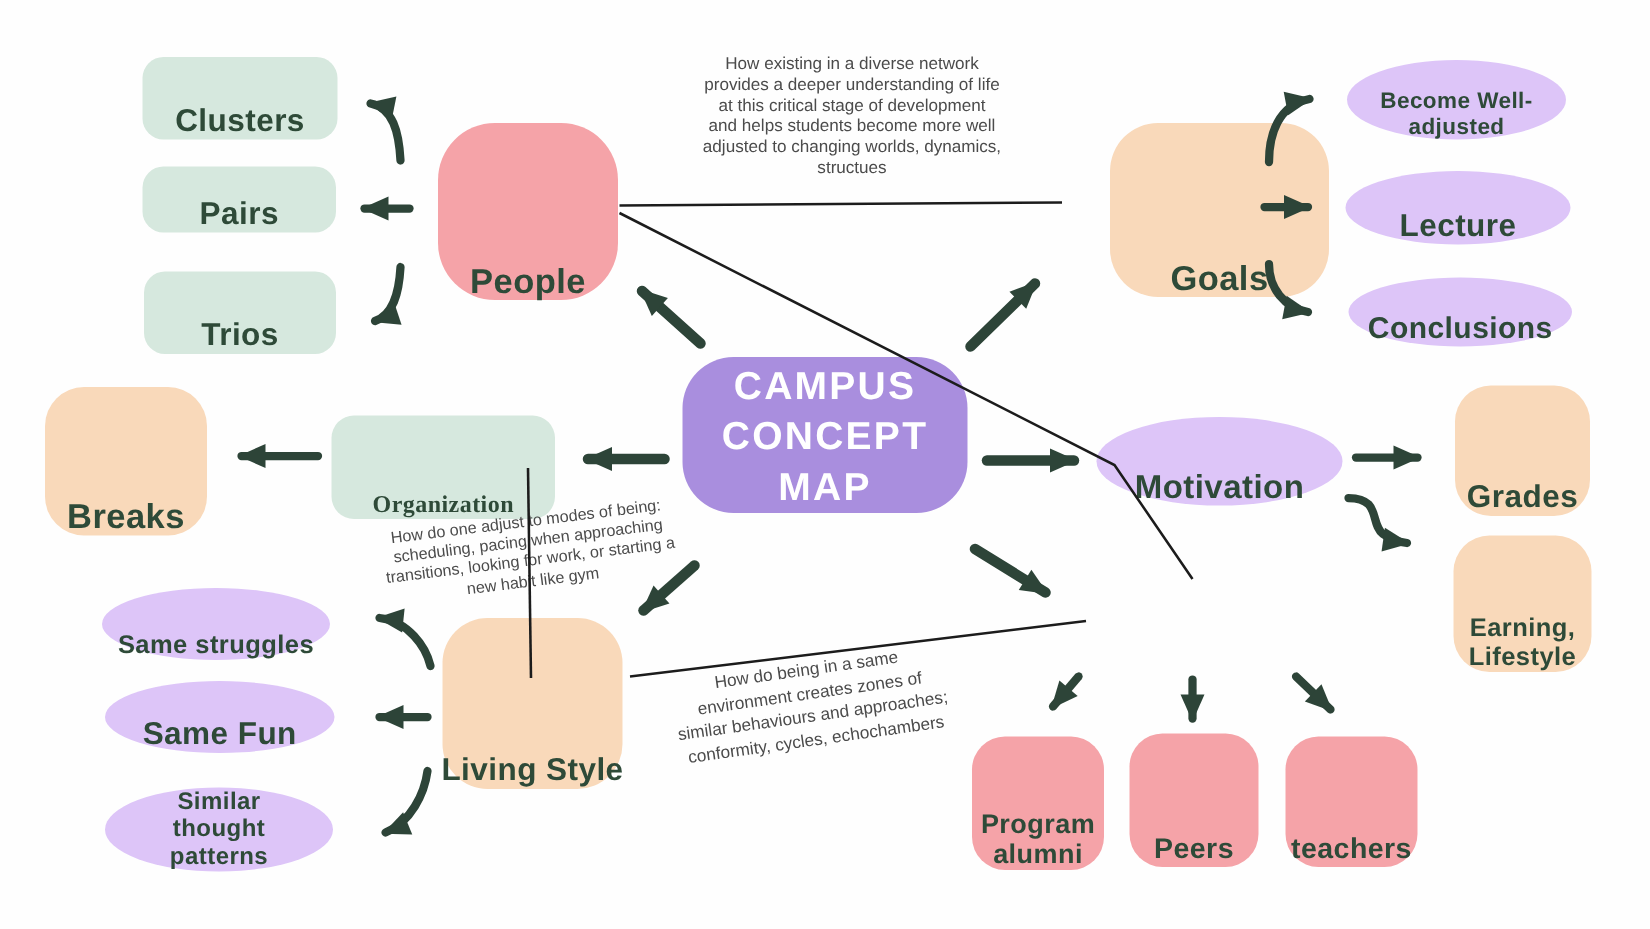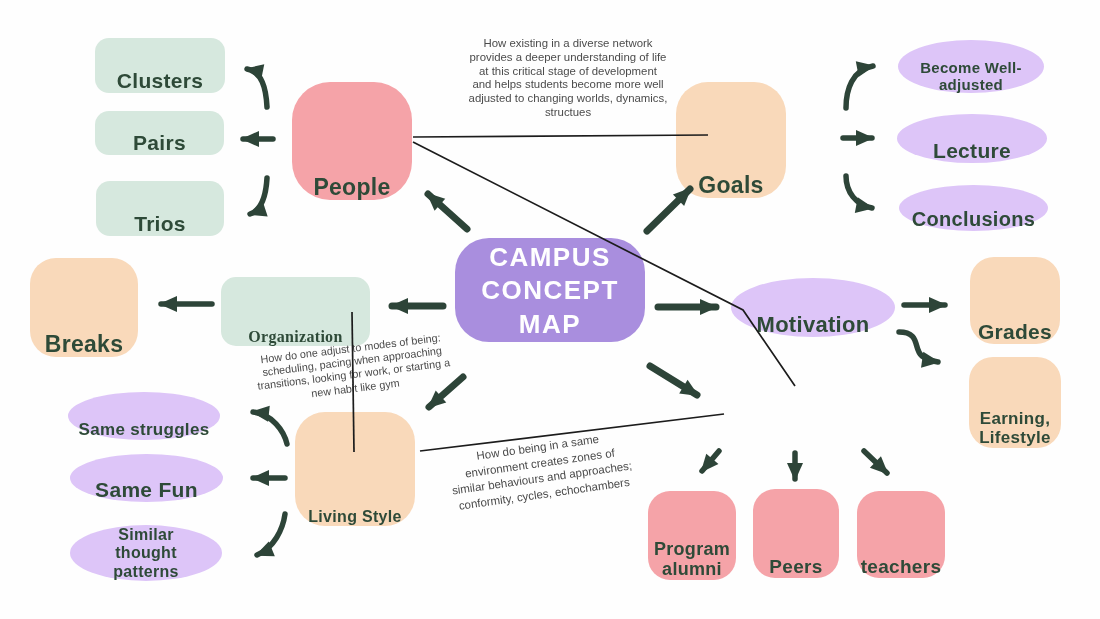--- a/index.html
+++ b/index.html
@@ -32,21 +32,21 @@
   <div class="node mint" style="left:95px;top:111px;width:129px;height:44px;border-radius:14px;font-size:21px;">
     <span>Pairs</span>
   </div>
   <div class="node mint" style="left:96px;top:181px;width:128px;height:55px;border-radius:14px;font-size:21px;">
     <span>Trios</span>
   </div>
   <div class="node pink" style="left:292px;top:82px;width:120px;height:118px;border-radius:38px;font-size:23px;">
     <span>People</span>
   </div>
 
-  <div class="node peach" style="left:676px;top:82px;width:110px;height:116px;border-radius:32px;font-size:23px;">
+  <div class="node peach" style="left:740px;top:82px;width:146px;height:116px;border-radius:32px;font-size:23px;">
     <span>Goals</span>
   </div>
   <div class="node lav" style="left:898px;top:40px;width:146px;height:53px;font-size:15px;padding:0 14px;box-sizing:border-box;">
     <span>Become Well-adjusted</span>
   </div>
   <div class="node lav" style="left:897px;top:114px;width:150px;height:49px;font-size:21px;">
     <span>Lecture</span>
   </div>
   <div class="node lav" style="left:899px;top:185px;width:149px;height:46px;font-size:20px;">
     <span>Conclusions</span>
@@ -66,21 +66,21 @@
   <div class="node lav" style="left:731px;top:278px;width:164px;height:59px;font-size:22px;">
     <span>Motivation</span>
   </div>
   <div class="node peach" style="left:970px;top:257px;width:90px;height:87px;border-radius:24px;font-size:21px;">
     <span>Grades</span>
   </div>
   <div class="node peach" style="left:969px;top:357px;width:92px;height:91px;border-radius:24px;font-size:17px;padding:0 6px;box-sizing:border-box;">
     <span>Earning, Lifestyle</span>
   </div>
 
-  <div class="node peach" style="left:295px;top:412px;width:120px;height:114px;border-radius:30px;font-size:16px;white-space:nowrap;">
+  <div class="node peach" style="left:295px;top:412px;width:120px;height:114px;border-radius:30px;font-size:21px;white-space:nowrap;">
     <span>Living Style</span>
   </div>
   <div class="node lav" style="left:68px;top:392px;width:152px;height:48px;font-size:17px;">
     <span>Same struggles</span>
   </div>
   <div class="node lav" style="left:70px;top:454px;width:153px;height:48px;font-size:21px;">
     <span>Same Fun</span>
   </div>
   <div class="node lav" style="left:70px;top:525px;width:152px;height:56px;font-size:16px;padding:0 16px;box-sizing:border-box;">
     <span>Similar thought patterns</span>

